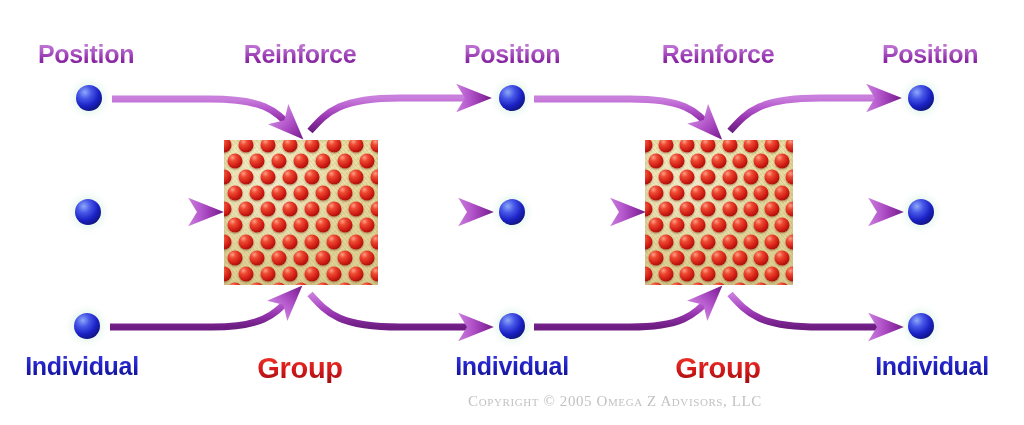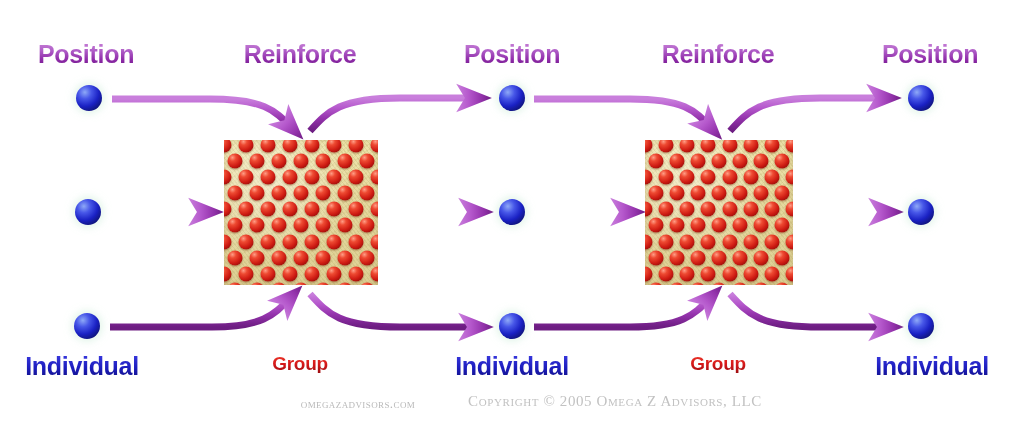--- a/index.html
+++ b/index.html
@@ -48,21 +48,21 @@
     font-size: 25px;
     letter-spacing: -0.3px;
     color: #1c1cc0;
     background: linear-gradient(180deg, #3a3ae0 0%, #1d1dbe 55%, #111184 100%);
     -webkit-background-clip: text;
     background-clip: text;
     -webkit-text-fill-color: transparent;
     color: transparent;
   }
   .label-bottom-group {
-    font-size: 19px;
+    font-size: 29px;
     letter-spacing: -0.3px;
     background: linear-gradient(180deg, #f03a2a 0%, #d4181a 55%, #9c0d10 100%);
     -webkit-background-clip: text;
     background-clip: text;
     -webkit-text-fill-color: transparent;
     color: transparent;
   }
 
   
   .footer-text {
@@ -341,16 +341,15 @@
     </div>
 
   <div id="bottom-label-layer">
       <div class="label label-bottom-individual" style="left: 82px; top: 354px;">Individual</div>
       <div class="label label-bottom-group" style="left: 300px; top: 354px;">Group</div>
       <div class="label label-bottom-individual" style="left: 512px; top: 354px;">Individual</div>
       <div class="label label-bottom-group" style="left: 718px; top: 354px;">Group</div>
       <div class="label label-bottom-individual" style="left: 932px; top: 354px;">Individual</div>
     </div>
 
-  <div class="footer-text" id="footer-site" style="left: 358px; top: 396px;">omegazadvisors.com</div>
   <div class="footer-text footer-copyright" id="footer-copyright" style="left: 615px; top: 393px;">Copyright © 2005 Omega Z Advisors, LLC</div>
 
 </div>
 
 </body></html>

